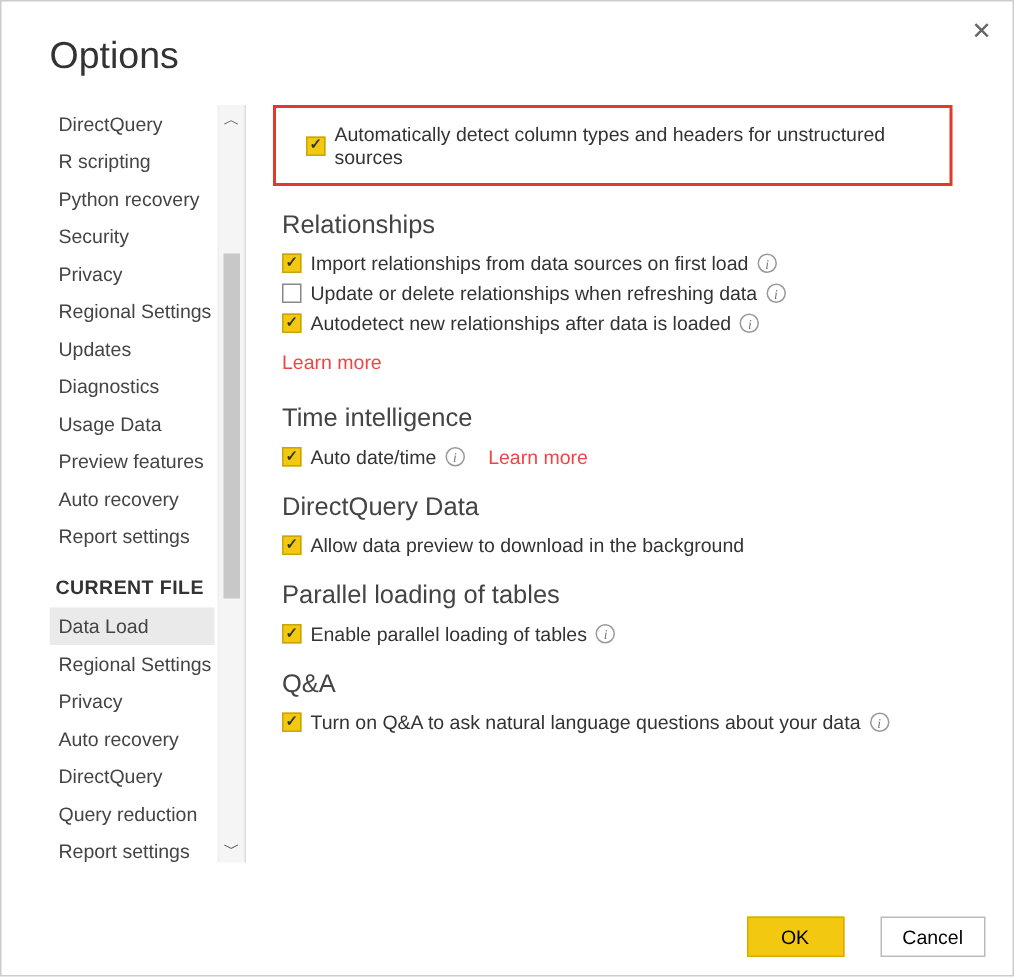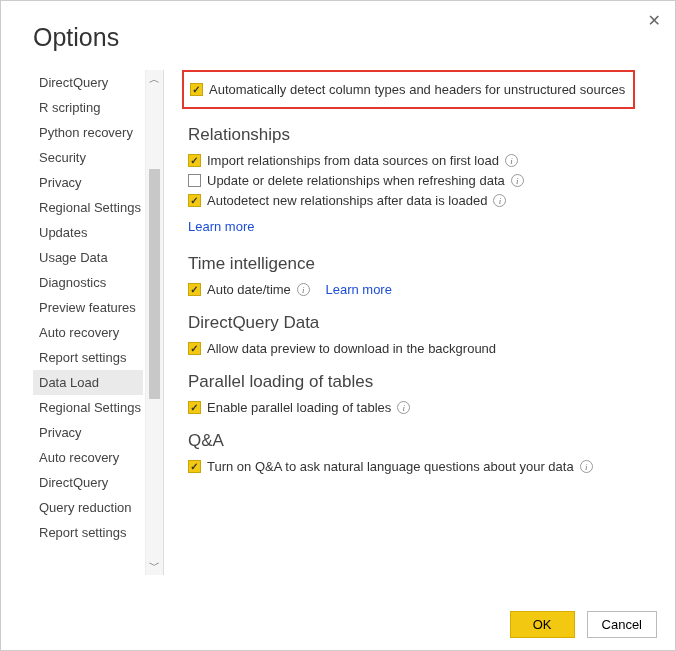--- a/index.html
+++ b/index.html
@@ -138,38 +138,38 @@
     align-items: center;
     justify-content: center;
     font-size: 9px;
     color: #777;
     cursor: help;
     font-style: italic;
     font-family: serif;
   }
   .info::after { content: "i"; }
   .link {
-    color: #1d4ed8;
+    color: #ef4444;
     font-size: 13px;
     cursor: pointer;
     margin: 6px 0 4px 0;
     display: inline-block;
   }
   .highlight-box {
     border: 2px solid #e2392c;
-    padding: 5px 6px;
+    padding: 5px 20px;
     margin-left: -6px;
     margin-right: 10px;
   }
   .footer {
     position: absolute;
     bottom: 12px;
     right: 18px;
     display: flex;
-    gap: 12px;
+    gap: 24px;
   }
   .btn {
     min-width: 65px;
     padding: 5px 14px;
     font-size: 13px;
     border: 1px solid #bbb;
     background: #fff;
     cursor: pointer;
     text-align: center;
   }
@@ -187,25 +187,26 @@
 <div class="body">
   <div class="sidebar-wrap">
     <div class="sidebar">
       <div class="item">DirectQuery</div>
       <div class="item">R scripting</div>
       <div class="item">Python recovery</div>
       <div class="item">Security</div>
       <div class="item">Privacy</div>
       <div class="item">Regional Settings</div>
       <div class="item">Updates</div>
+      <div class="item">Diagnostics</div>
       <div class="item">Usage Data</div>
-      <div class="item">Diagnostics</div>
       <div class="item">Preview features</div>
       <div class="item">Auto recovery</div>
       <div class="item">Report settings</div>
+      <div class="cat">CURRENT FILE</div>
       <div class="item selected">Data Load</div>
       <div class="item">Regional Settings</div>
       <div class="item">Privacy</div>
       <div class="item">Auto recovery</div>
       <div class="item">DirectQuery</div>
       <div class="item">Query reduction</div>
       <div class="item">Report settings</div>
     </div>
     <div class="scroll">
       <span class="arrow">︿</span>

